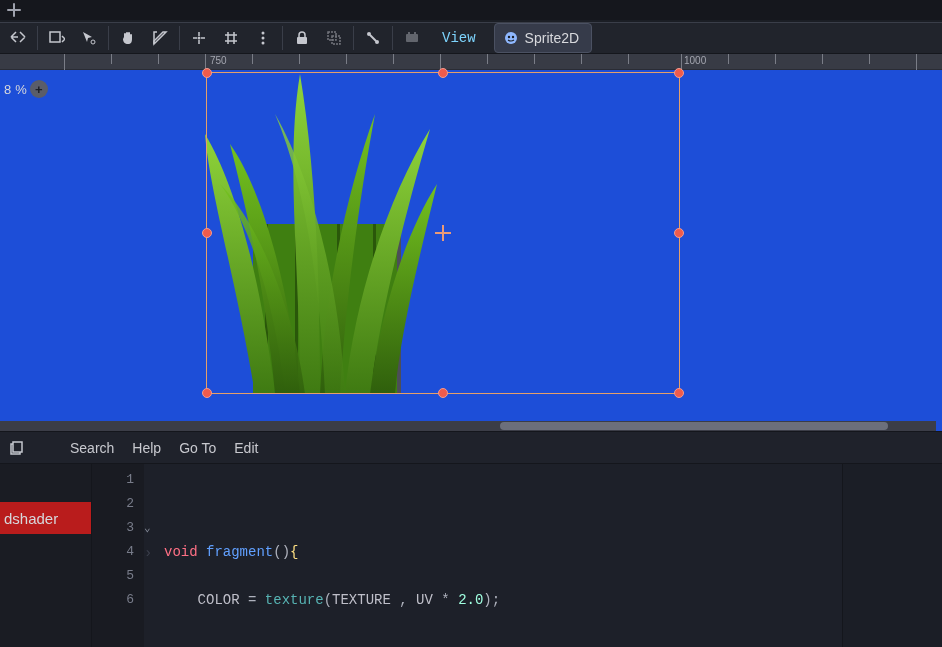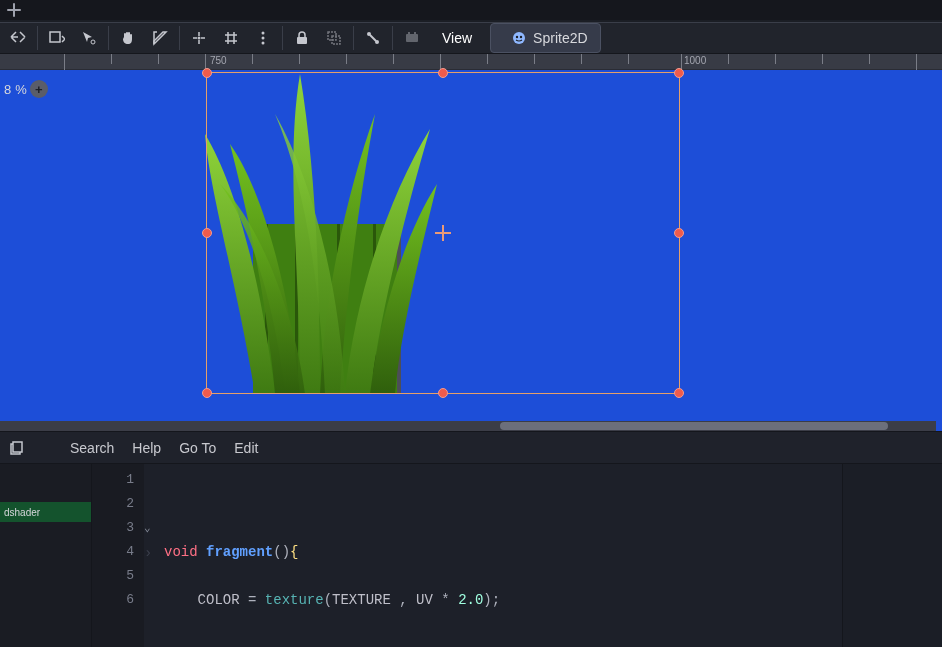--- a/index.html
+++ b/index.html
@@ -49,27 +49,28 @@
   }
   .tb-sep {
     width:1px;height:24px;
     background:#3a3e49;
     margin:0 3px;
   }
   .tb-text-btn {
     height:30px;
     padding:0 14px;
     display:flex;align-items:center;
-    color:#ffffff;
+    color:#7dd3fc;
     font-size:14px;
     border-radius:3px;
+    font-family:Liberation Mono, monospace;
   }
   .tb-node-btn {
     height:30px;
-    padding:0 12px 0 20px;
+    padding:0 12px 0 8px;
     display:flex;align-items:center;gap:6px;
     color:#d8d9dd;
     font-size:14px;
     background:#363b4a;
     border:1px solid #4b5162;
     border-radius:4px;
     margin-left:4px;
   }
   .sprite-icon {
     width:16px;height:16px;
@@ -182,26 +183,26 @@
   .editor-body {
     flex:1; display:flex;
   }
   .file-pane {
     width:92px;
     background:#1a1c23;
     border-right:1px solid #14161c;
     padding-top:38px;
   }
   .file-item {
-    height:20px;
+    height:32px;
     display:flex;align-items:center;
     padding-left:4px;
-    background:#14532d;
+    background:#b91c1c;
     color:#d6d7db;
-    font-size:10px;
+    font-size:15px;
   }
 
   .code-area {
     flex:1; display:flex;
     font-family: "Consolas","Courier New",monospace;
     font-size:14px;
     background:#1d2029;
     position:relative;
   }
   .gutter {
@@ -227,21 +228,21 @@
     white-space:pre;
     position:relative;
   }
   .code-minimap {
     width:100px;
     background:#1b1e26;
     border-left:1px solid #14161c;
   }
 
   .tk-kw  { color:#ff7085; }
-  .tk-fn  { color:#61a0ff;font-weight:bold; }
+  .tk-fn  { color:#61a0ff; }
   .tk-id  { color:#c7cad2; }
   .tk-builtin { color:#bfbfc9; }
   .tk-func2 { color:#57b3b3; }
   .tk-num { color:#a0ffe0; }
   .tk-punc{ color:#aeb1bc; }
   .tk-op  { color:#aeb1bc; }
   .tk-brace{ color:#ffe083; }
 
   .fold-arrow{font-size:11px;color:#8a8f9d;display:inline-block;transform:translateY(-1px);}
   .indent-guide{color:#3b3f4c;}

